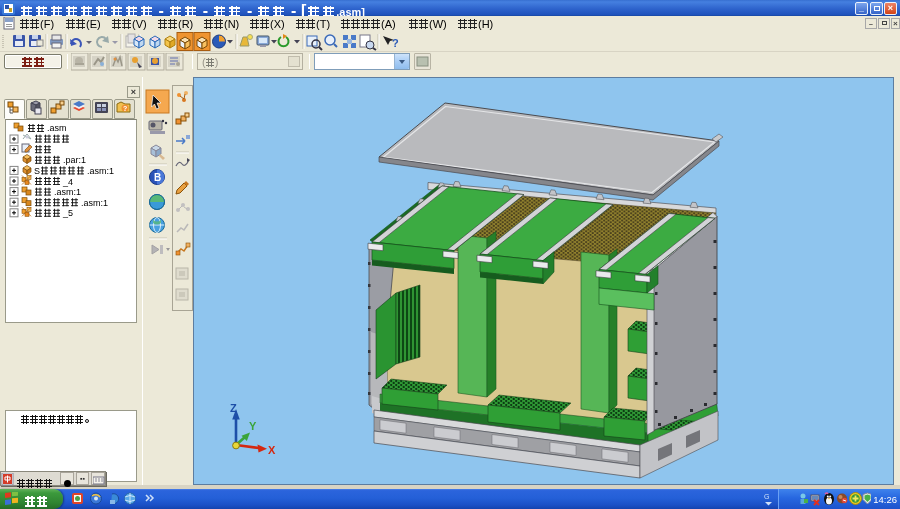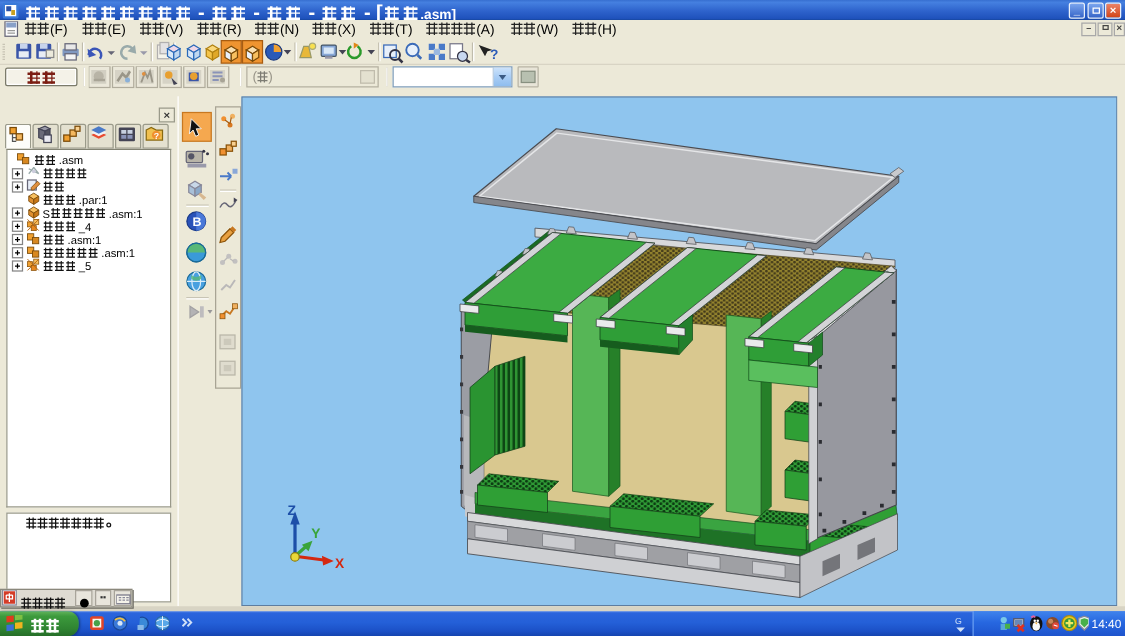--- a/index.html
+++ b/index.html
@@ -32,21 +32,21 @@
 .tb2b{position:absolute;top:1px;width:17px;height:17px;background:#eeebdd;border:1px solid #b8b4a4;border-radius:1px}
 .combo1{position:absolute;left:197px;top:1px;width:106px;height:17px;background:#ece9d8;border:1px solid #b4b0a0;color:#9a968a;font-size:11px;padding:2px 0 0 4px}
 .combo2{position:absolute;left:314px;top:1px;width:96px;height:17px;background:#fff;border:1px solid #7f9db9}
 .cbtn{position:absolute;right:0px;top:0px;width:15px;height:15px;background:linear-gradient(180deg,#cde3fb,#a9cdf5 50%,#8fbdee);border-left:1px solid #96b4d2;border-radius:0 1px 1px 0}
 .cbtn:after{content:"";position:absolute;left:4px;top:6px;border-left:3px solid transparent;border-right:3px solid transparent;border-top:4px solid #3a5a84}
 
 #client{left:0;top:77px;width:900px;height:408px;background:#ece9d8}
 #panelx{position:absolute;left:127px;top:9px;width:13px;height:12px;background:#ece9d8;border:1px solid #9a9a8a;color:#333;font:bold 9px "Liberation Sans",sans-serif;text-align:center;line-height:10px}
 .tab{position:absolute;top:22px;width:21px;height:20px;background:#e4e1d0;border:1px solid #9a9a8a;border-radius:2px 2px 0 0}
 .tabon{background:#fdfdfa;border-bottom:1px solid #fdfdfa}
-#tree{position:absolute;left:5px;top:42px;width:132px;height:287px;background:#fff;border:1px solid #9a9a8a;border-top-color:#828272;font-size:10px;overflow:hidden}
+#tree{position:absolute;left:5px;top:42px;width:132px;height:204px;background:#fff;border:1px solid #9a9a8a;border-top-color:#828272;font-size:10px;overflow:hidden}
 #msg{position:absolute;left:5px;top:333px;width:132px;height:72px;background:#fff;border:1px solid #9a9a8a;font-size:10px}
 
 #vtcol{left:142px;top:77px;width:51px;height:408px;background:#ece9d8;border-left:1px solid #fff}
 #vpal{position:absolute;left:29px;top:8px;width:21px;height:226px;background:#ece9d8;border:1px solid #a8a494}
 
 #vp{left:193px;top:77px;width:701px;height:408px}
 
 #rb{left:894px;top:77px;width:6px;height:408px;background:#ece9d8}
 #bb{left:0;top:485px;width:900px;height:4px;background:#d8d4c4}
 
@@ -754,16 +754,16 @@
               <circle cx="5.5" cy="6.5" r="6" fill="#e8c820" stroke="#a88a10"></circle>
               <circle cx="5.5" cy="6.5" r="4.2" fill="#389838"></circle>
               <path d="M5.5,3.5 v6 M2.5,6.5 h6" stroke="#f0e860" stroke-width="1.8"></path>
             </g>
      <g transform="translate(64,0)">
               <path d="M4.5,1 l4.5,1.5 0,5 -4.5,4.5 -4.5,-4.5 0,-5 z" fill="#e8f0e8" stroke="#889"></path>
               <path d="M4.5,2.5 l3,1 0,3.5 -3,3 -3,-3 0,-3.5 z" fill="#48b048"></path>
             </g>
     </g>
    </svg>
-   <div id="clock">14:40</div>
+   <div id="clock">14:26</div>
   </div>
  </div>
 </div>
 
 </body></html>

